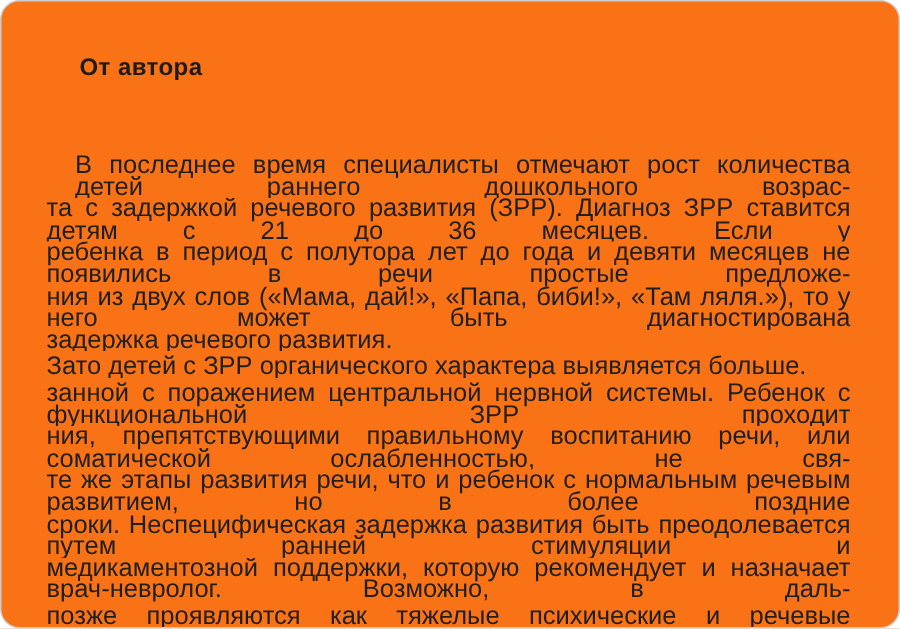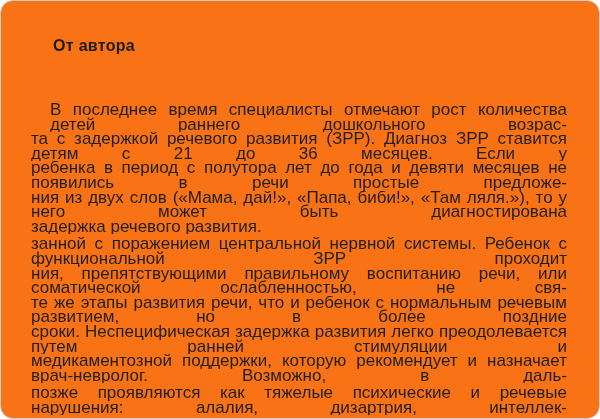--- a/index.html
+++ b/index.html
@@ -61,25 +61,26 @@
   <div class="heading">От автора</div>
   <div class="body-text">
       <div class="para">
         <div class="line first">В последнее время специалисты отмечают рост количества детей раннего дошкольного возрас-</div>
         <div class="line">та с задержкой речевого развития (ЗРР). Диагноз ЗРР ставится детям с 21 до 36 месяцев. Если у</div>
         <div class="line">ребенка в период с полутора лет до года и девяти месяцев не появились в речи простые предложе-</div>
         <div class="line">ния из двух слов («Мама, дай!», «Папа, биби!», «Там ляля.»), то у него может быть диагностирована</div>
         <div class="line last">задержка речевого развития.</div>
       </div>
       <div class="para">
+        <div class="line last">Зато детей с ЗРР органического характера выявляется больше.</div>
       </div>
       <div class="para">
         <div class="line">занной с поражением центральной нервной системы. Ребенок с функциональной ЗРР проходит</div>
         <div class="line">ния, препятствующими правильному воспитанию речи, или соматической ослабленностью, не свя-</div>
         <div class="line">те же этапы развития речи, что и ребенок с нормальным речевым развитием, но в более поздние</div>
-        <div class="line">сроки. Неспецифическая задержка развития легко преодолевается путем ранней стимуляции и</div>
+        <div class="line">сроки. Неспецифическая задержка развития быть преодолевается путем ранней стимуляции и</div>
         <div class="line">медикаментозной поддержки, которую рекомендует и назначает врач-невролог. Возможно, в даль-</div>
       </div>
       <div class="para">
         <div class="line">позже проявляются как тяжелые психические и речевые нарушения: алалия, дизартрия, интеллек-</div>
       </div>
     </div>
 </div>
 
 </body></html>

